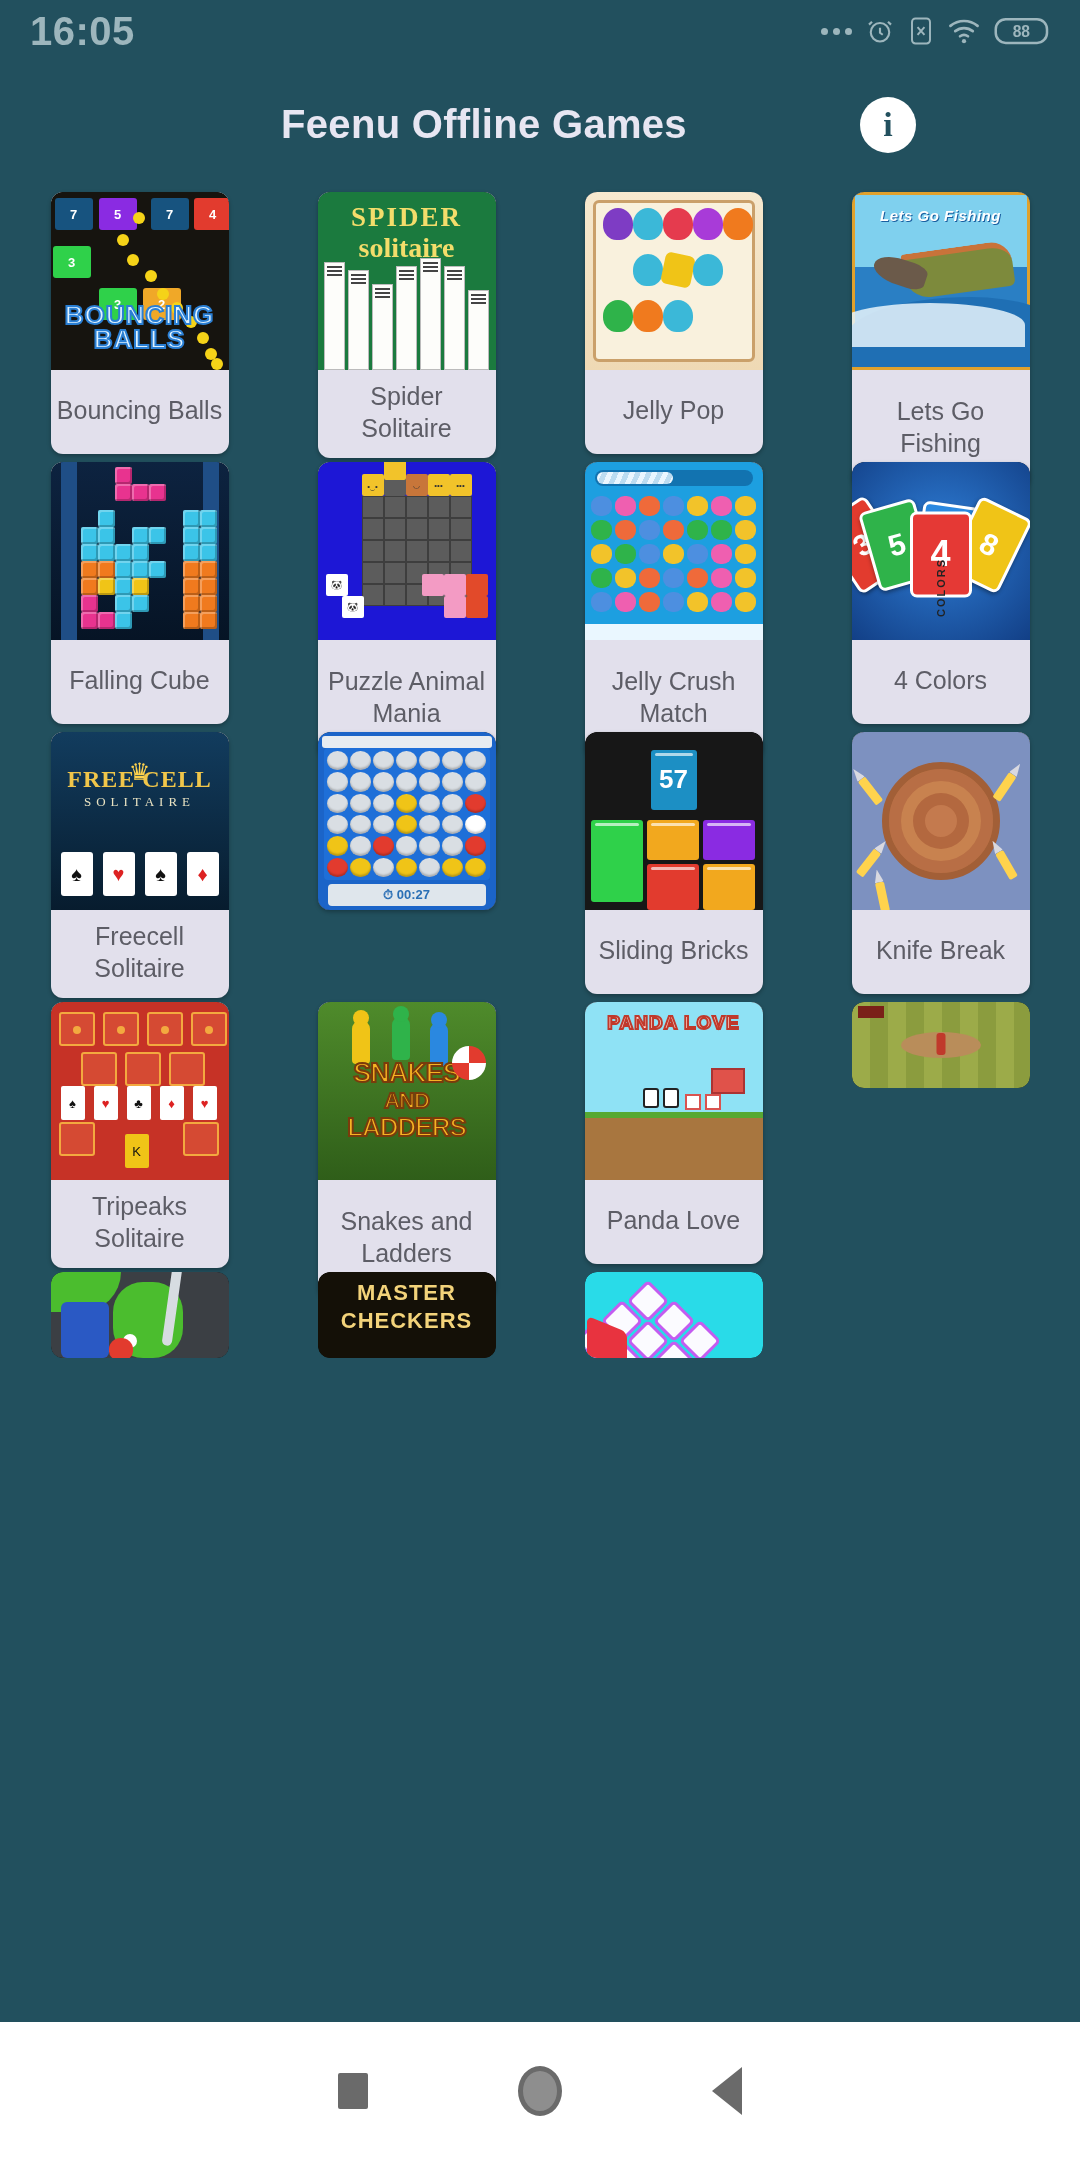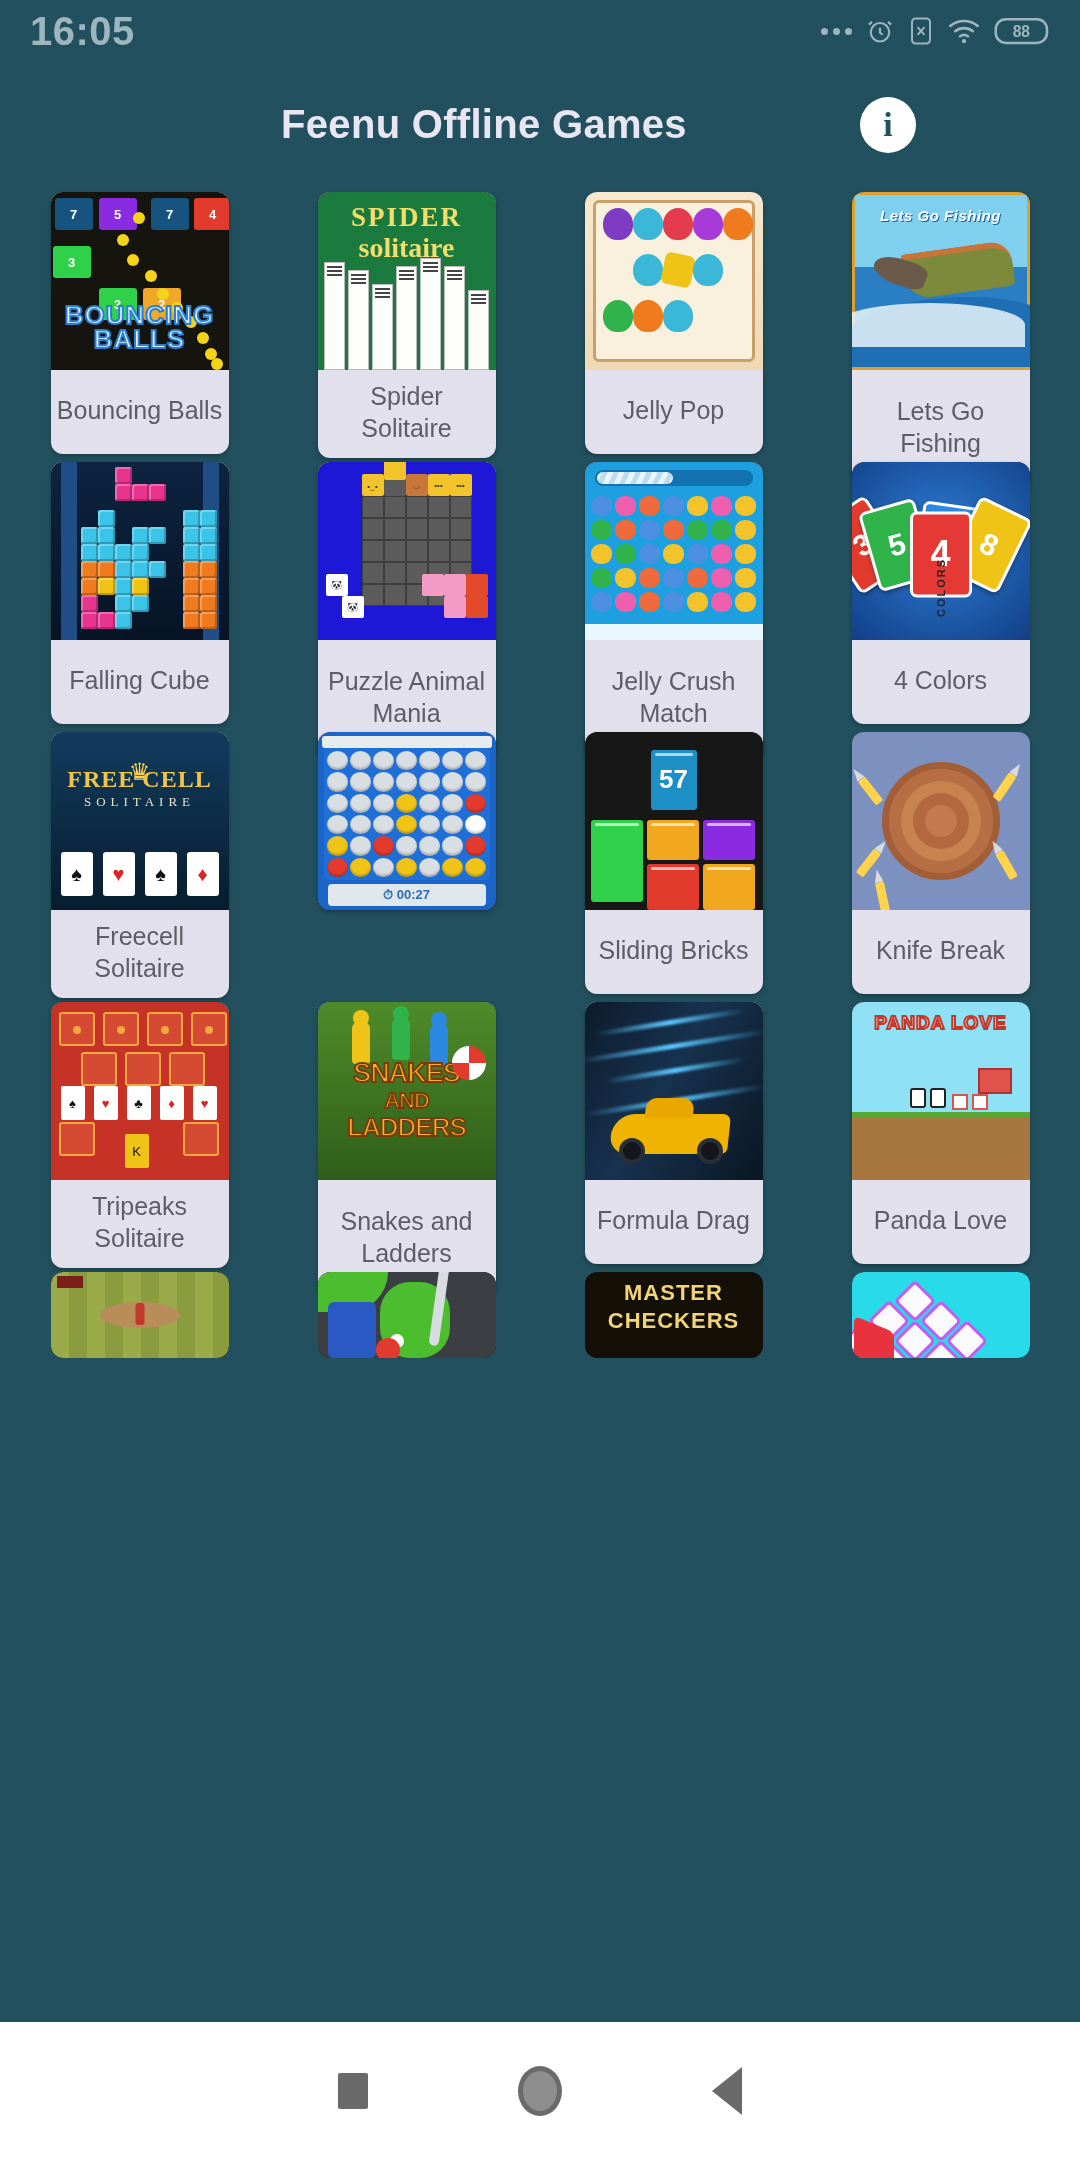--- a/index.html
+++ b/index.html
@@ -711,36 +711,20 @@
               <div class="t3">LADDERS</div>
       <div style="position:absolute;right:10px;top:44px;width:34px;height:34px;border-radius:50%;background:repeating-conic-gradient(#e23b2e 0 25%,#fff 0 50%)"></div>
     </div>
           </div>
           <div class="caption">Snakes and Ladders</div>
         </div>
       </div>
       <div class="cell">
         <div class="card">
           <div class="thumb">
-            <div class="fill fd">
-              <div class="streak" style="left:10px;top:18px;width:150px;transform:rotate(-9deg)"></div>
-              <div class="streak" style="left:-8px;top:42px;width:190px;transform:rotate(-9deg)"></div>
-              <div class="streak" style="left:20px;top:66px;width:140px;transform:rotate(-9deg)"></div>
-              <div class="streak" style="left:0px;top:96px;width:180px;transform:rotate(-9deg)"></div>
-              <div class="car"></div>
-        <div class="wheel" style="left:34px"></div>
-        <div class="wheel" style="left:112px"></div>
-            </div>
-          </div>
-          <div class="caption">Formula Drag</div>
-        </div>
-      </div>
-      <div class="cell">
-        <div class="card">
-          <div class="thumb">
             <div class="fill pl">
               <div class="ttl">PANDA LOVE</div>
       <div class="ground"></div>
       <div class="panda" style="left:58px;top:86px"></div>
       <div class="panda" style="left:78px;top:86px"></div>
       <div class="box" style="right:18px;top:66px;width:34px;height:26px"></div>
       <div class="box" style="left:100px;top:92px;width:16px;height:16px;background:#fff;border-color:#d9534f"></div>
       <div class="box" style="left:120px;top:92px;width:16px;height:16px;background:#fff;border-color:#d9534f"></div>
     </div>
           </div>

